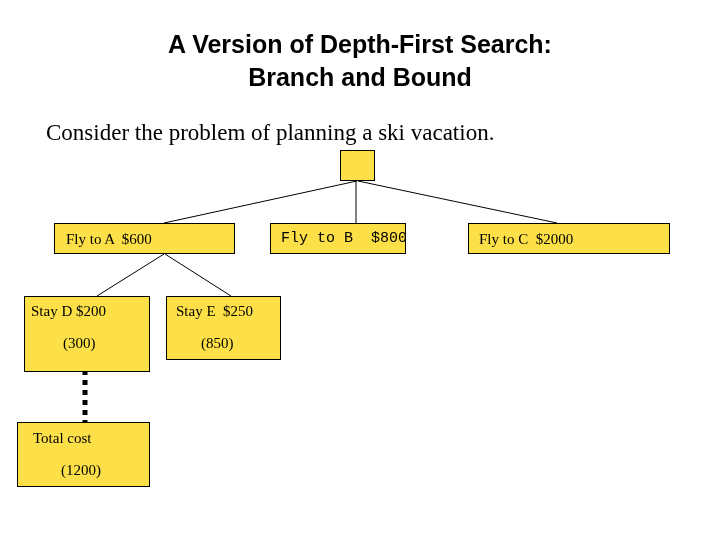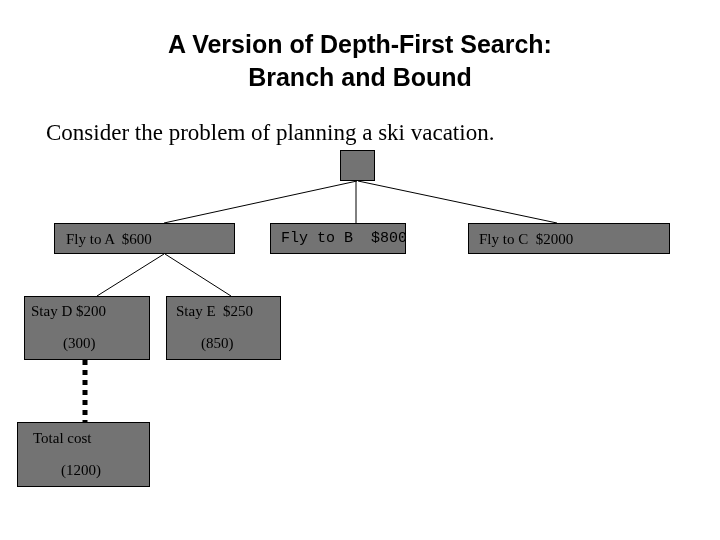--- a/index.html
+++ b/index.html
@@ -42,21 +42,21 @@
     line-height: 24px;
     white-space: pre;
     color: #000000;
   }
 
   
   .node {
     position: absolute;
     box-sizing: border-box;
     border: 1px solid #000000;
-    background: #737373;
+    background: #fde047;
     z-index: 3;
   }
   .node .line1,
   .node .line2 {
     position: absolute;
     white-space: pre;
     font-size: 15px;
     line-height: 18px;
     color: #000000;
   }
@@ -72,21 +72,21 @@
   
   #node-fly-a { left: 54px;  top: 223px; width: 181px; height: 31px; }
   #node-fly-b { left: 270px; top: 223px; width: 136px; height: 31px; font-family: Liberation Mono, monospace; }
   #node-fly-c { left: 468px; top: 223px; width: 202px; height: 31px; }
 
   #node-fly-a .line1 { left: 11px; top: 6px; }
   #node-fly-b .line1 { left: 10px; top: 6px; }
   #node-fly-c .line1 { left: 10px; top: 6px; }
 
   
-  #node-stay-d { left: 24px;  top: 296px; width: 126px; height: 64px; }
+  #node-stay-d { left: 24px;  top: 296px; width: 126px; height: 76px; }
   #node-stay-e { left: 166px; top: 296px; width: 115px; height: 64px; }
 
   #node-stay-d .line1 { left: 6px;  top: 5px; }
   #node-stay-d .line2 { left: 38px; top: 37px; }
   #node-stay-e .line1 { left: 9px;  top: 5px; }
   #node-stay-e .line2 { left: 34px; top: 37px; }
 
   
   #node-total { left: 17px; top: 422px; width: 133px; height: 65px; }
   #node-total .line1 { left: 15px; top: 6px; }

